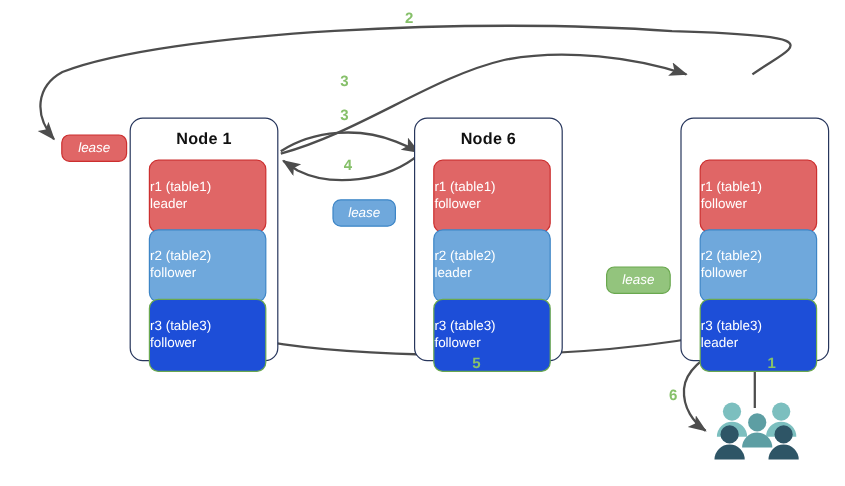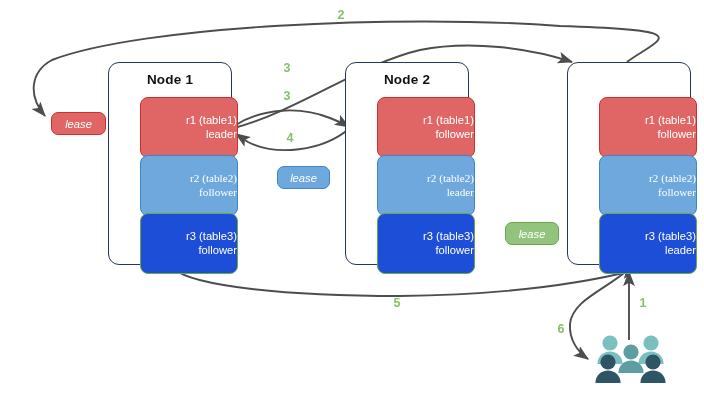--- a/index.html
+++ b/index.html
@@ -16,55 +16,56 @@
   
   #edges{position:absolute;left:0;top:0;width:704px;height:405px;overflow:visible;}
 
   
   .node{
     position:absolute;
     box-sizing:border-box;
     border:1.6px solid #27365c;
     border-radius:11px;
     background:#ffffff;
+    margin-top:36px;
   }
   .node-title{
     position:absolute;
     left:0;right:0;top:9px;
     text-align:center;
     font-size:13.5px;
     font-weight:bold;
     color:#111111;
     letter-spacing:.2px;
   }
 
   
   .replica{
     position:absolute;
     box-sizing:border-box;
-    left:31px;
+    left:15px;
     width:98px;
     height:61px;
     border-radius:8px;
     display:flex;
     flex-direction:column;
-    align-items:flex-end;
+    align-items:flex-start;
     justify-content:center;
     line-height:1.18;
     font-size:11.2px;
     color:#ffffff;
   }
   .replica span{display:block;text-align:center;}
 
   .rep-red  {background:#e06666;border:1.7px solid #cc2f2f;}
   .rep-blue {background:#6fa8dc;border:1.7px solid #3d85c6;}
   .rep-green{background:#1d4ed8;border:1.7px solid #6aa84f;}
 
   .slot0{top:34px;}
-  .slot1{top:92px;font-family:Liberation Serif, serif;}
+  .slot1{top:92px;}
   .slot2{top:150px;}
 
   
   .lease{
     position:absolute;
     box-sizing:border-box;
     border-radius:7px;
     display:flex;
     align-items:center;
     justify-content:center;
@@ -128,21 +129,21 @@
       <span>r2 (table2)</span>
       <span>follower</span>
     </div>
     <div class="replica rep-green slot2">
       <span>r3 (table3)</span>
       <span>follower</span>
     </div>
   </div>
 
   <div class="node" id="node-2" style="left:345px;top:62px;width:124px;height:203px;">
-    <div class="node-title">Node 2</div>
+    <div class="node-title">Node 6</div>
 
     <div class="replica rep-red slot0">
       <span>r1 (table1)</span>
       <span>follower</span>
     </div>
     <div class="replica rep-blue slot1">
       <span>r2 (table2)</span>
       <span>leader</span>
     </div>
     <div class="replica rep-green slot2">

